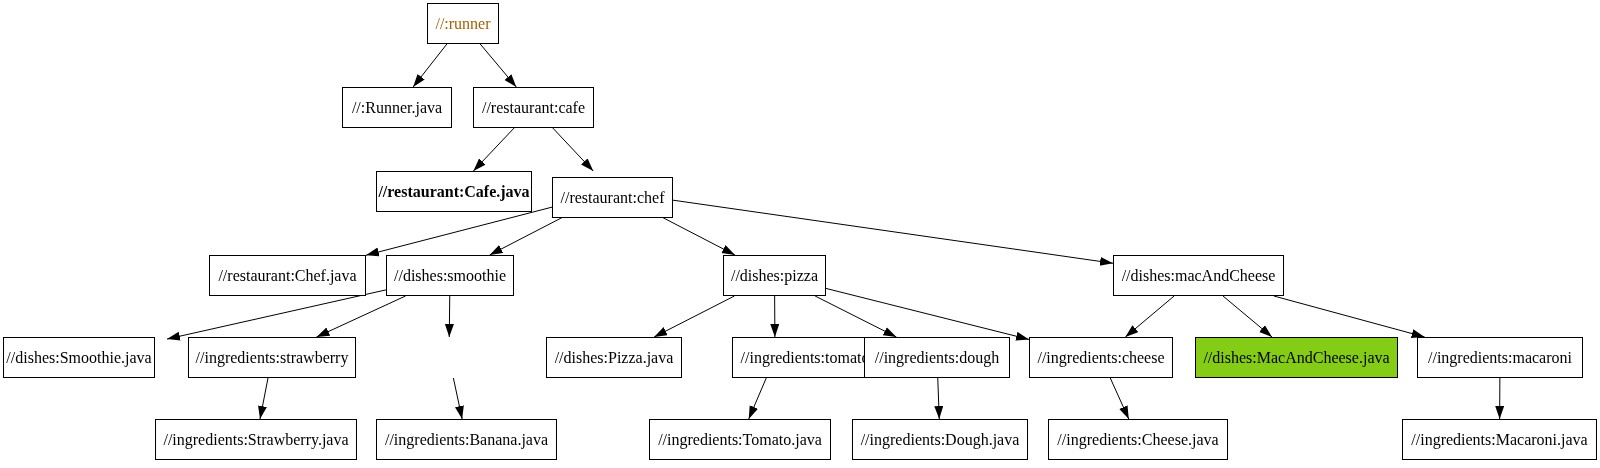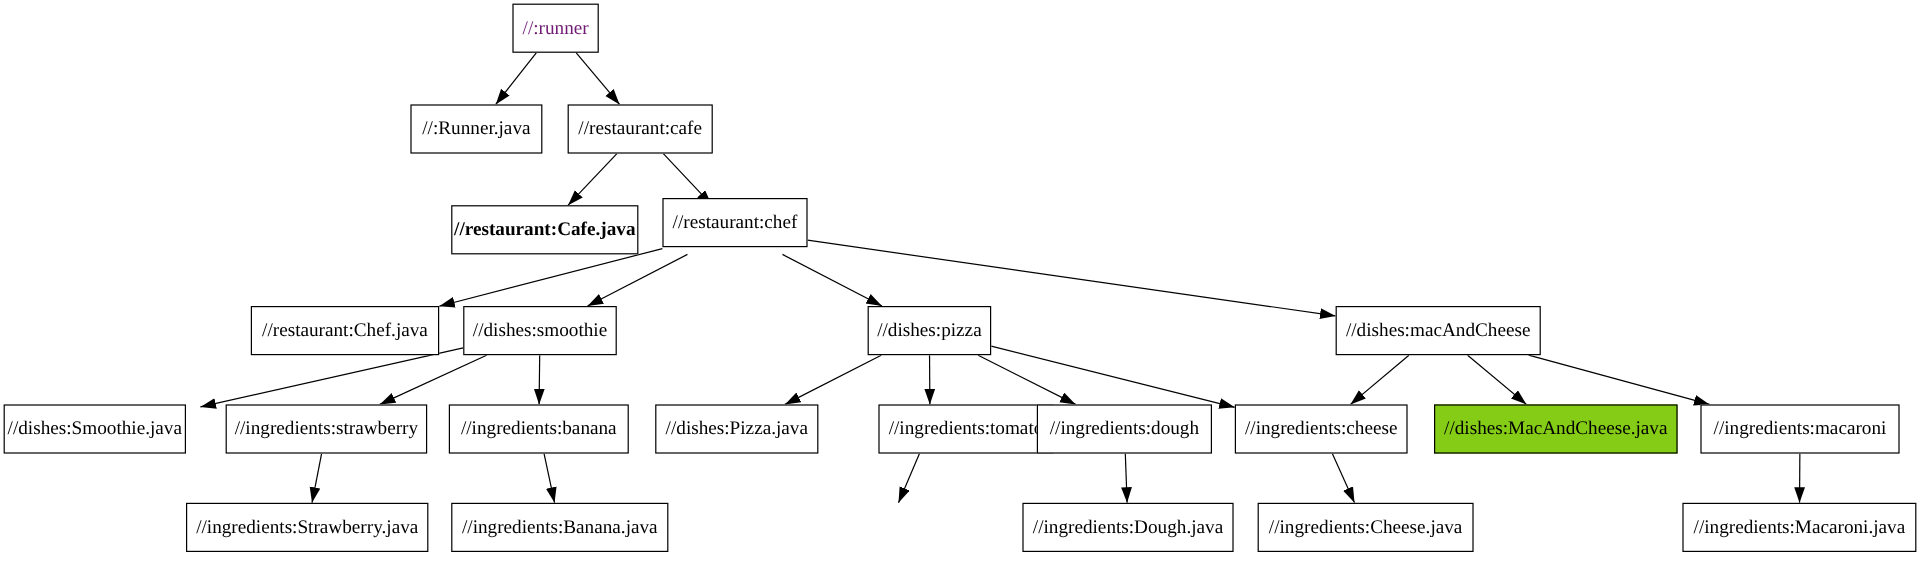--- a/index.html
+++ b/index.html
@@ -76,54 +76,51 @@
         <line x1="1223" y1="296" x2="1272" y2="337" stroke="#000000" stroke-width="1" marker-end="url(#arrowhead)"></line>
         <line x1="1273.875" y1="296" x2="1424.625" y2="337" stroke="#000000" stroke-width="1" marker-end="url(#arrowhead)"></line>
         <line x1="766.25" y1="378" x2="748.75" y2="419" stroke="#000000" stroke-width="1" marker-end="url(#arrowhead)"></line>
         <line x1="937.75" y1="378" x2="939.25" y2="419" stroke="#000000" stroke-width="1" marker-end="url(#arrowhead)"></line>
         <line x1="1110.25" y1="378" x2="1128.75" y2="419" stroke="#000000" stroke-width="1" marker-end="url(#arrowhead)"></line>
         <line x1="1499.875" y1="378" x2="1499.625" y2="419" stroke="#000000" stroke-width="1" marker-end="url(#arrowhead)"></line>
       </g>
   </svg>
   <div class="nodes">
       <div class="node" style="left: 427px; top: 3px; width: 72px; height: 41px; border-color: rgb(0, 0, 0); background: rgb(255, 255, 255);">
-        <span style="color: #701a75; text-align: center;">//:runner</span>
+        <span style="color: #a16207; text-align: center;">//:runner</span>
       </div>
       <div class="node" style="left: 342px; top: 87px; width: 110px; height: 41px; border-color: rgb(0, 0, 0); background: rgb(255, 255, 255);">
         <span style="color: rgb(0, 0, 0);">//:Runner.java</span>
       </div>
       <div class="node" style="left: 473px; top: 87px; width: 121px; height: 41px; border-color: rgb(0, 0, 0); background: rgb(255, 255, 255);">
         <span style="color: rgb(0, 0, 0);">//restaurant:cafe</span>
       </div>
       <div class="node" style="left: 376px; top: 171px; width: 156px; height: 41px; border-color: rgb(0, 0, 0); background: rgb(255, 255, 255); font-weight: bold;">
         <span style="color: rgb(0, 0, 0);">//restaurant:Cafe.java</span>
       </div>
-      <div class="node" style="left: 552px; top: 165px; width: 121px; height: 41px; border-color: rgb(0, 0, 0); background: rgb(255, 255, 255);">
+      <div class="node" style="left: 552px; top: 177px; width: 121px; height: 41px; border-color: rgb(0, 0, 0); background: rgb(255, 255, 255);">
         <span style="color: rgb(0, 0, 0);">//restaurant:chef</span>
       </div>
       <div class="node" style="left: 209px; top: 255px; width: 157px; height: 41px; border-color: rgb(0, 0, 0); background: rgb(255, 255, 255);">
         <span style="color: rgb(0, 0, 0);">//restaurant:Chef.java</span>
       </div>
       <div class="node" style="left: 386px; top: 255px; width: 128px; height: 41px; border-color: rgb(0, 0, 0); background: rgb(255, 255, 255);">
         <span style="color: rgb(0, 0, 0);">//dishes:smoothie</span>
       </div>
       <div class="node" style="left: 723px; top: 255px; width: 103px; height: 41px; border-color: rgb(0, 0, 0); background: rgb(255, 255, 255);">
         <span style="color: rgb(0, 0, 0);">//dishes:pizza</span>
       </div>
       <div class="node" style="left: 1113px; top: 255px; width: 171px; height: 41px; border-color: rgb(0, 0, 0); background: rgb(255, 255, 255);">
         <span style="color: rgb(0, 0, 0);">//dishes:macAndCheese</span>
       </div>
       <div class="node" style="left: 3px; top: 337px; width: 152px; height: 41px; border-color: rgb(0, 0, 0); background: rgb(255, 255, 255);">
         <span style="color: rgb(0, 0, 0);">//dishes:Smoothie.java</span>
       </div>
       <div class="node" style="left: 188px; top: 337px; width: 168px; height: 41px; border-color: rgb(0, 0, 0); background: rgb(255, 255, 255);">
         <span style="color: rgb(0, 0, 0);">//ingredients:strawberry</span>
-      </div>
-      <div class="node" style="left: 374px; top: 337px; width: 150px; height: 41px; border-color: rgb(0, 0, 0); background: rgb(255, 255, 255);">
-        <span style="color: rgb(0, 0, 0);">//ingredients:banana</span>
       </div>
       <div class="node" style="left: 546px; top: 337px; width: 136px; height: 41px; border-color: rgb(0, 0, 0); background: rgb(255, 255, 255);">
         <span style="color: rgb(0, 0, 0);">//dishes:Pizza.java</span>
       </div>
       <div class="node" style="left: 732px; top: 337px; width: 146px; height: 41px; border-color: rgb(0, 0, 0); background: rgb(255, 255, 255);">
         <span style="color: rgb(0, 0, 0);">//ingredients:tomato</span>
       </div>
       <div class="node" style="left: 864px; top: 337px; width: 146px; height: 41px; border-color: rgb(0, 0, 0); background: rgb(255, 255, 255);">
         <span style="color: rgb(0, 0, 0);">//ingredients:dough</span>
       </div>
@@ -135,20 +132,23 @@
       </div>
       <div class="node" style="left: 1417px; top: 337px; width: 166px; height: 41px; border-color: rgb(0, 0, 0); background: rgb(255, 255, 255);">
         <span style="color: rgb(0, 0, 0);">//ingredients:macaroni</span>
       </div>
       <div class="node" style="left: 155px; top: 419px; width: 202px; height: 41px; border-color: rgb(0, 0, 0); background: rgb(255, 255, 255);">
         <span style="color: rgb(0, 0, 0);">//ingredients:Strawberry.java</span>
       </div>
       <div class="node" style="left: 376px; top: 419px; width: 181px; height: 41px; border-color: rgb(0, 0, 0); background: rgb(255, 255, 255);">
         <span style="color: rgb(0, 0, 0);">//ingredients:Banana.java</span>
       </div>
+      <div class="node" style="left: 649px; top: 419px; width: 182px; height: 41px; border-color: rgb(0, 0, 0); background: rgb(255, 255, 255);">
+        <span style="color: rgb(0, 0, 0);">//ingredients:Tomato.java</span>
+      </div>
       <div class="node" style="left: 852px; top: 419px; width: 176px; height: 41px; border-color: rgb(0, 0, 0); background: rgb(255, 255, 255);">
         <span style="color: rgb(0, 0, 0);">//ingredients:Dough.java</span>
       </div>
       <div class="node" style="left: 1048px; top: 419px; width: 180px; height: 41px; border-color: rgb(0, 0, 0); background: rgb(255, 255, 255);">
         <span style="color: rgb(0, 0, 0);">//ingredients:Cheese.java</span>
       </div>
       <div class="node" style="left: 1402px; top: 419px; width: 195px; height: 41px; border-color: rgb(0, 0, 0); background: rgb(255, 255, 255);">
         <span style="color: rgb(0, 0, 0);">//ingredients:Macaroni.java</span>
       </div>
     </div>

